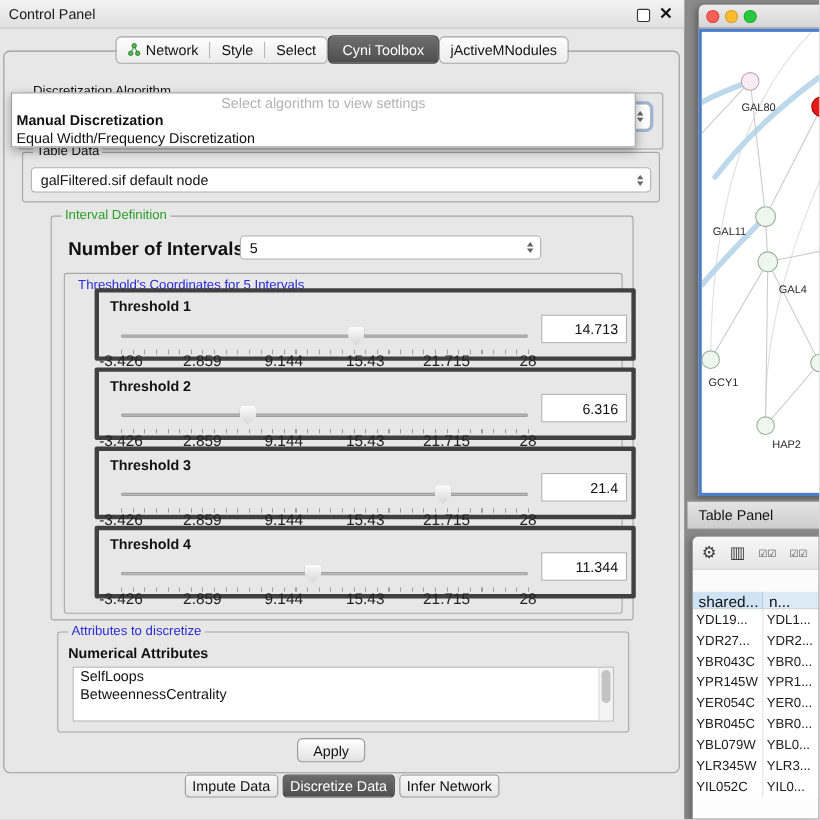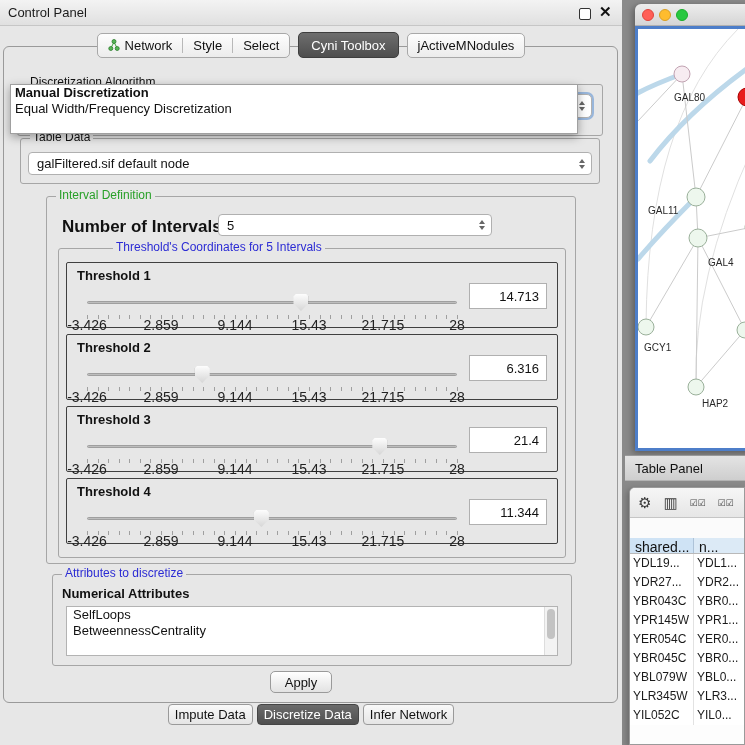--- a/index.html
+++ b/index.html
@@ -8,21 +8,21 @@
   .abs{position:absolute;}
   
   .cpanel{left:0;top:0;width:622px;height:745px;background:#e7e7e7;}
   .titlebar{left:0;top:0;width:622px;height:26px;background:linear-gradient(#f3f3f3,#e0e0e0);
             border-bottom:1px solid #c6c6c6;box-sizing:border-box;}
   .title-text{left:8px;top:5px;font-size:13px;color:#1a1a1a;}
   .float-ic{left:579px;top:8px;width:10px;height:10px;border:1.5px solid #333;border-radius:2px;background:#fff;}
   .close-ic{left:599px;top:3px;font-size:15px;font-weight:bold;color:#111;}
   .outer-panel{left:3px;top:46px;width:615px;height:657px;border:1px solid #9a9a9a;border-radius:6px;box-sizing:border-box;}
   
-  .toptabs{left:0;top:32px;width:622px;height:26px;display:flex;justify-content:center;align-items:center;gap:8px;z-index:6;}
+  .toptabs{left:0;top:32px;width:622px;height:26px;display:flex;justify-content:center;align-items:center;z-index:6;}
   .seg{display:flex;align-items:center;height:23px;border:1px solid #a8a8a8;border-radius:5px;
        background:linear-gradient(#fdfdfd,#ececec);font-size:13px;color:#111;}
   .seg-item{padding:0 10px;display:flex;align-items:center;gap:5px;height:100%;}
   .seg-sep{width:1px;height:15px;background:#b8b8b8;}
   .tab-dark{height:24px;display:flex;align-items:center;padding:0 12px;font-size:13px;color:#fff;
             background:linear-gradient(#6e6e6e,#4e4e4e);border:1px solid #3e3e3e;border-radius:5px;}
   .tab-light{height:23px;display:flex;align-items:center;padding:0 10px;font-size:13px;color:#111;
              background:linear-gradient(#fdfdfd,#ececec);border:1px solid #a8a8a8;border-radius:5px;}
   
   .group{border:1px solid #a6a6a6;border-radius:3px;box-sizing:border-box;}
@@ -36,21 +36,21 @@
   .updown i{display:block;width:0;height:0;border-left:3.5px solid transparent;border-right:3.5px solid transparent;}
   .updown .u{border-bottom:4px solid #666;}
   .updown .d{border-top:4px solid #666;}
   
   .popup{left:10px;top:84px;width:568px;height:50px;background:#fff;border:1px solid #a0a0a0;
          box-shadow:0 3px 9px rgba(0,0,0,.35);z-index:30;box-sizing:border-box;}
   .popup-hint{height:16px;line-height:16px;text-align:center;color:#b3b3b3;font-size:13px;margin-top:1px;}
   .popup-opt{height:16px;line-height:16px;font-size:13px;color:#111;padding-left:4px;}
   .popup-opt.bold{font-weight:bold;}
   
-  .tpanel{border:1px solid #404040;border-radius:2px;box-sizing:border-box;background:#e7e7e7;}
+  .tpanel{border:4px solid #404040;border-radius:2px;box-sizing:border-box;background:#e7e7e7;margin-left:20px;}
   .tlabel{position:absolute;left:10px;top:5px;font-size:13px;font-weight:bold;color:#111;}
   .slider-zone{position:absolute;left:20px;top:30px;width:370px;height:20px;}
   .track{position:absolute;left:0;top:8px;width:370px;height:3px;background:#bdbdbd;border:1px solid #9f9f9f;border-radius:2px;box-sizing:border-box;}
   .thumb{position:absolute;top:1px;width:15px;height:17px;background:linear-gradient(#fdfdfd,#d6d6d6);
          clip-path:polygon(15% 0,85% 0,100% 15%,100% 55%,50% 100%,0 55%,0 15%);
          filter:drop-shadow(0 0 1px #8a8a8a);}
   .ticks{position:absolute;left:20px;width:371px;height:4px;
          background-image:repeating-linear-gradient(90deg,#9f9f9f 0,#9f9f9f 1px,transparent 1px,transparent 10.57px);}
   .scale{position:absolute;left:20px;width:370px;height:10px;font-size:14px;color:#222;}
   .scale span{position:absolute;transform:translateX(-50%);white-space:nowrap;}
@@ -145,20 +145,21 @@
     <div class="abs group-title" style="left:27px;top:76px;">Discretization Algorithm</div>
 
     <div class="abs combo" style="left:26px;top:94px;width:566px;height:24px;z-index:5;box-shadow:0 0 0 2px rgba(125,165,215,.75);border-radius:5px;">
       <span class="updown">
           <i class="u"></i>
           <i class="d"></i>
         </span>
     </div>
 
     <div class="abs popup">
+      <div class="popup-hint">Select algorithm to view settings</div>
       <div class="popup-opt bold">Manual Discretization</div>
       <div class="popup-opt">Equal Width/Frequency Discretization</div>
     </div>
 
     <div class="abs group" style="left:20px;top:138px;width:580px;height:46px;"></div>
     <div class="abs group-title" style="left:30px;top:131px;">Table Data</div>
     <div class="abs combo" style="left:28px;top:152px;width:564px;height:23px;padding-left:24px;">
       <span class="val">galFiltered.sif default node</span>
       <span class="updown">
           <i class="u"></i>
@@ -172,21 +173,21 @@
     <div class="abs" style="left:62px;top:216px;height:22px;line-height:22px;font-size:17px;font-weight:bold;color:#111;">Number of Intervals</div>
     <div class="abs combo" style="left:218px;top:214px;width:274px;height:22px;">
       <span class="val">5</span>
       <span class="updown">
           <i class="u"></i>
           <i class="d"></i>
         </span>
     </div>
 
     <div class="abs group" style="left:58px;top:248px;width:508px;height:310px;"></div>
-    <div class="abs group-title gt-blue" style="left:68px;top:241px;margin-left:45px;">Threshold's Coordinates for 5 Intervals</div>
+    <div class="abs group-title gt-blue" style="left:68px;top:253px;">Threshold's Coordinates for 5 Intervals</div>
 
     <div class="abs tpanel" style="left:66px;top:262px;width:492px;height:66px;">
       <div class="tlabel">Threshold 1</div>
       <div class="slider-zone">
         <div class="track"></div>
         <div class="thumb" style="left: calc(57.7% - 7px);"></div>
       </div>
       <div class="ticks" style="top:52px;"></div>
       <div class="scale" style="top:54px;">
         <span class="p0">-3.426</span>

